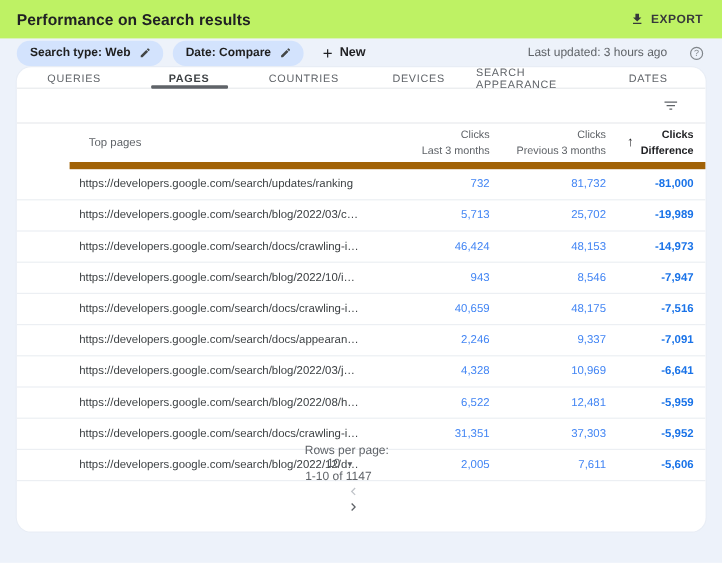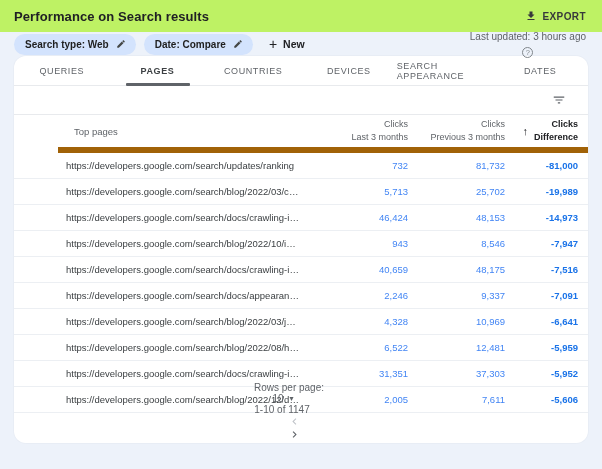--- a/index.html
+++ b/index.html
@@ -37,37 +37,37 @@
   }
   .chip svg { width: 10px; height: 10px; fill: #444746; }
   .new-btn {
     display: flex; align-items: center; gap: 6px; margin-left: 8px;
     background: none; border: none; cursor: pointer; font-family: inherit;
     font-size: 10.5px; font-weight: 700; color: #202124;
   }
   .new-btn .plus { font-size: 14px; font-weight: 400; line-height: 1; color: #202124; }
   .filterbar .spacer { flex: 1; }
   .last-updated {
-    display: flex; align-items: center; gap: 5px;
-    font-size: 10px; color: #5f6368; flex-direction: column;
+    display: flex; align-items: center; gap: 19px;
+    font-size: 10px; color: #5f6368;
   }
   .help-icon {
     width: 11px; height: 11px; border: 1px solid #80868b; border-radius: 50%;
     display: inline-flex; align-items: center; justify-content: center;
     font-size: 7.5px; color: #80868b; cursor: pointer;
   }
 
   
   .card {
     margin: 0 14px; background: #ffffff; border-radius: 12px;
     height: 387px; overflow: hidden;
     box-shadow: 0 0 0 1px rgba(0,0,0,0.02);
   }
   
-  .tabs { display: flex; height: 30px; border-bottom: 1px solid #e8eaed; }
+  .tabs { display: flex; height: 18px; border-bottom: 1px solid #e8eaed; }
   .tab {
     flex: 1; position: relative; display: flex; align-items: center; justify-content: center;
     font-size: 9px; letter-spacing: .6px; color: #5f6368; cursor: pointer;
     font-weight: 400;
   }
   .tab.active { color: #3c4043; font-weight: 700; }
   .tab.active::after {
     content: ""; position: absolute; left: 50%; transform: translateX(-50%);
     bottom: -1px; height: 3px; width: 64px; background: #5f6368; border-radius: 1px;
   }

